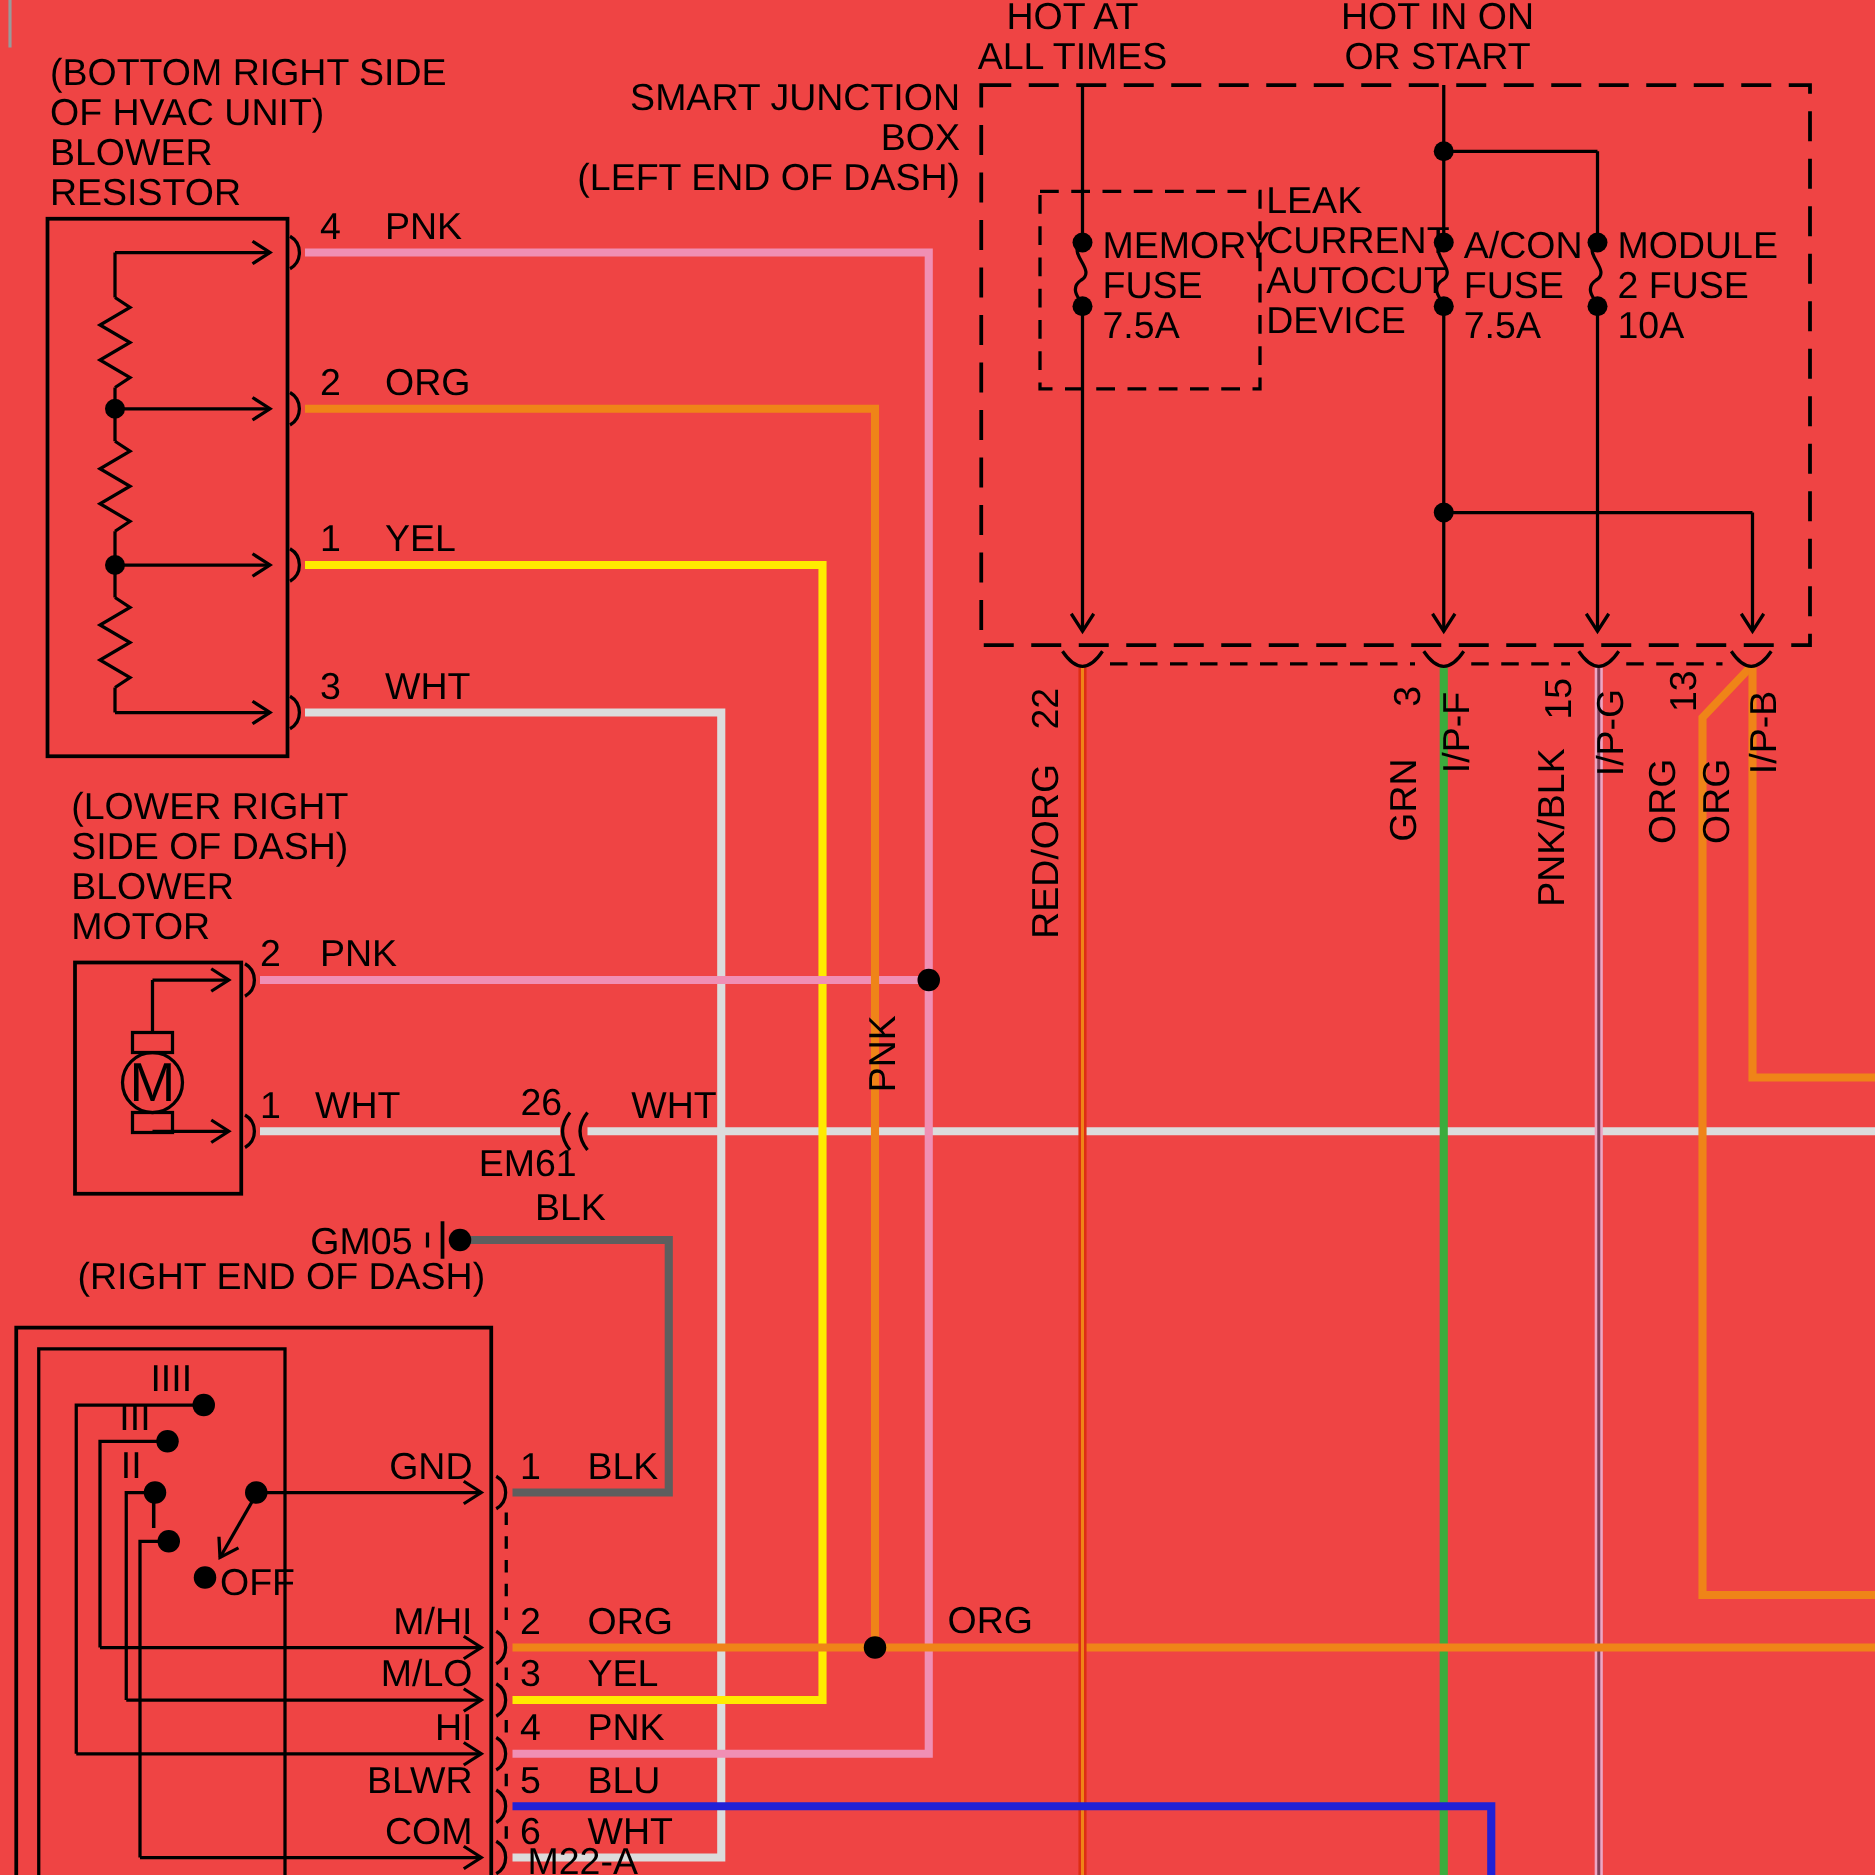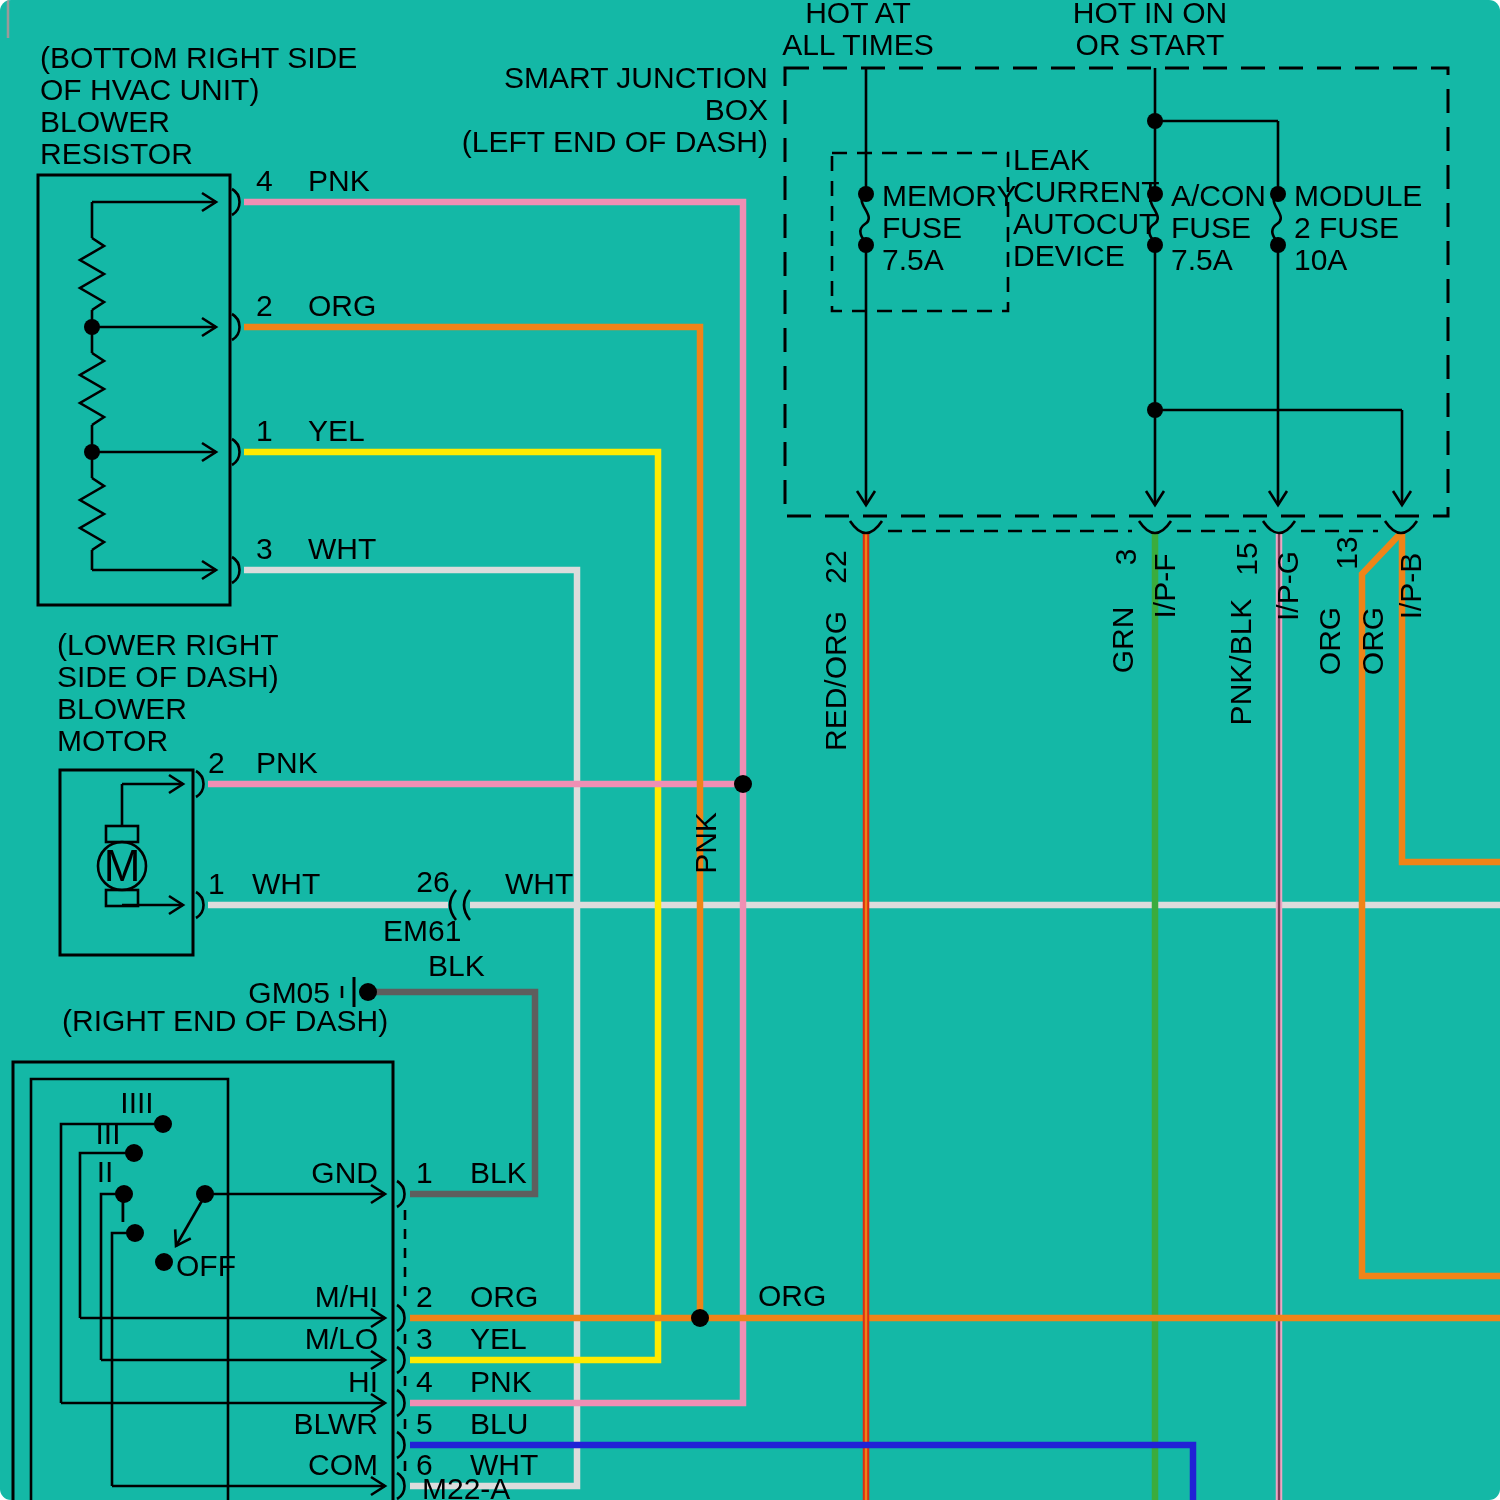--- a/index.html
+++ b/index.html
@@ -1,16 +1,16 @@
 <!DOCTYPE html>
 <html><head>
 <meta charset="utf-8">
 <style>
   html,body{margin:0;padding:0;background:#ffffff;}
-  .page{width:1500px;height:1500px;position:relative;background:#14b8a6;overflow:hidden;border-radius:11px;}
+  .page{width:1500px;height:1500px;position:relative;background:#ef4444;overflow:hidden;}
   svg text{font-family:"Liberation Sans","DejaVu Sans",sans-serif;font-size:30px;fill:#000;}
   svg .motorM{font-size:44px;}
   .blk{stroke:#000;stroke-width:3;fill:none;}
   .thin{stroke:#000;stroke-width:2.6;fill:none;}
   .wire{stroke-width:6.5;fill:none;}
   .stripe{stroke-width:2.4;fill:none;}
   .dot{fill:#000;stroke:none;}
 </style>
 </head>
 <body>

